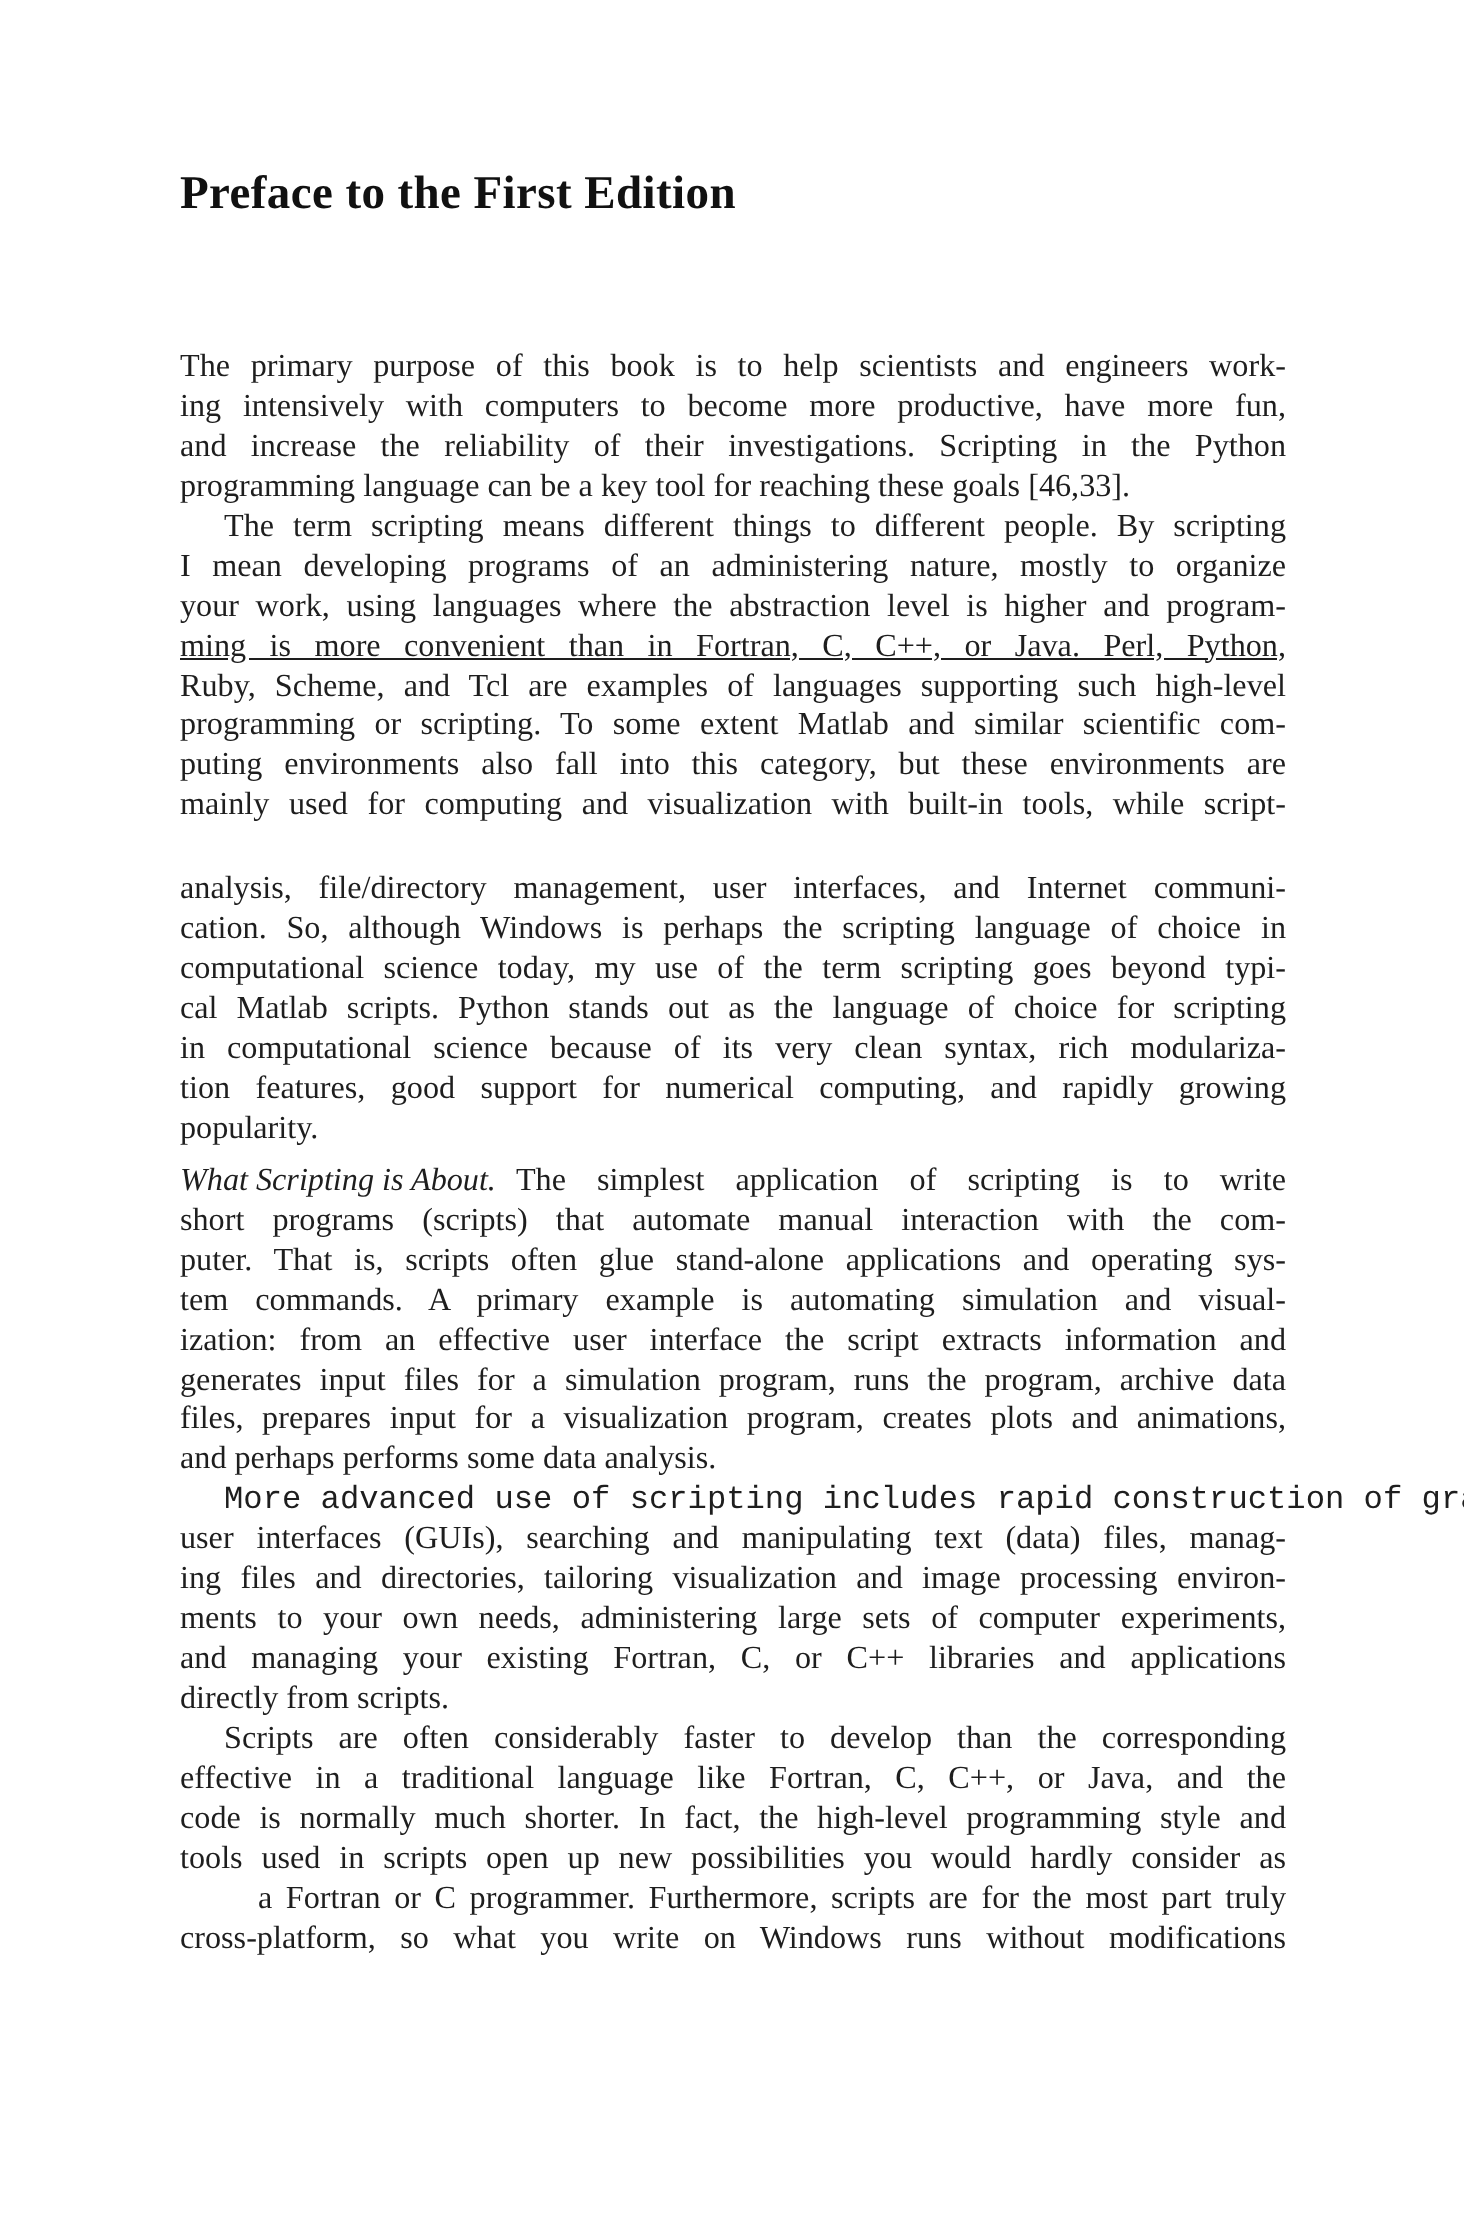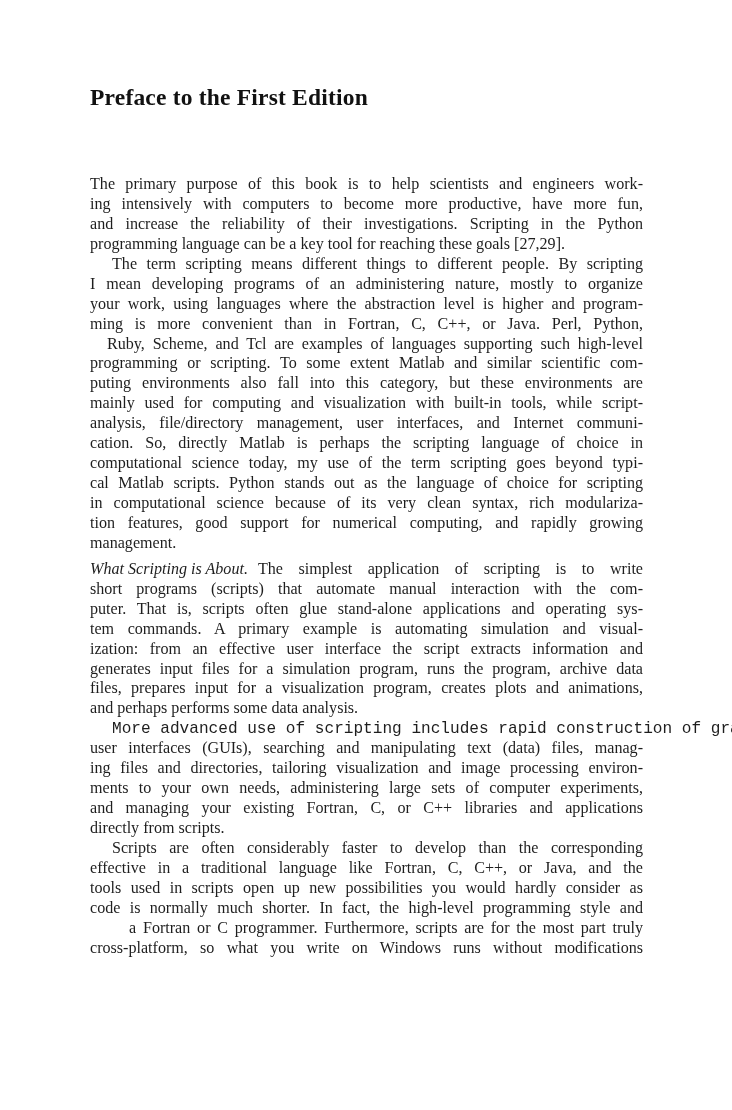--- a/index.html
+++ b/index.html
@@ -71,38 +71,38 @@
 </head>
 <body>
 
 <div class="page">
   <h1 class="title">Preface to the First Edition</h1>
   <div class="body" id="body">
       <div class="para">
         <span class="line" style="display: block;"><span style="white-space: nowrap; word-spacing: 0px;">The primary purpose of this book is to help scientists and engineers work-</span></span>
         <span class="line" style="display: block;"><span style="white-space: nowrap; word-spacing: 0px;">ing intensively with computers to become more productive, have more fun,</span></span>
         <span class="line" style="display: block;"><span style="white-space: nowrap; word-spacing: 0px;">and increase the reliability of their investigations. Scripting in the Python</span></span>
-        <span class="line last">programming language can be a key tool for reaching these goals [27,29].</span>
+        <span class="line last">programming language can be a key tool for reaching these goals [46,33].</span>
       </div>
       <div class="para">
         <span class="line indent" style="display: block;"><span style="white-space: nowrap; word-spacing: 0px;">The term scripting means different things to different people. By scripting</span></span>
         <span class="line" style="display: block;"><span style="white-space: nowrap; word-spacing: 0px;">I mean developing programs of an administering nature, mostly to organize</span></span>
         <span class="line" style="display: block;"><span style="white-space: nowrap; word-spacing: 0px;">your work, using languages where the abstraction level is higher and program-</span></span>
-        <span class="line" style="display: block;"><span style="white-space: nowrap; word-spacing: 0px;">ming is more convenient than in Fortran, C, C++, or Java. Perl, Python,</span></span>
-        <span class="line" style="display: block;"><span style="white-space: nowrap; word-spacing: 0px; margin-left: 17px;">Ruby, Scheme, and Tcl are examples of languages supporting such high-level</span></span>
+        <span class="line" style="display: block; text-decoration: underline;"><span style="white-space: nowrap; word-spacing: 0px;">ming is more convenient than in Fortran, C, C++, or Java. Perl, Python,</span></span>
+        <span class="line" style="display: block;"><span style="white-space: nowrap; word-spacing: 0px;">Ruby, Scheme, and Tcl are examples of languages supporting such high-level</span></span>
         <span class="line" style="display: block;"><span style="white-space: nowrap; word-spacing: 0px;">programming or scripting. To some extent Matlab and similar scientific com-</span></span>
         <span class="line" style="display: block;"><span style="white-space: nowrap; word-spacing: 0px;">puting environments also fall into this category, but these environments are</span></span>
         <span class="line" style="display: block;"><span style="white-space: nowrap; word-spacing: 0px;">mainly used for computing and visualization with built-in tools, while script-</span></span>
-        <span class="line" style="display: block;"><span style="white-space: nowrap; word-spacing: 0px;">analysis, file/directory management, user interfaces, and Internet communi-</span></span>
-        <span class="line" style="display: block;"><span style="white-space: nowrap; word-spacing: 0px;">cation. So, directly Matlab is perhaps the scripting language of choice in</span></span>
+        <span class="line" style="display: block; margin-top: 22px;"><span style="white-space: nowrap; word-spacing: 0px;">analysis, file/directory management, user interfaces, and Internet communi-</span></span>
+        <span class="line" style="display: block;"><span style="white-space: nowrap; word-spacing: 0px;">cation. So, although Windows is perhaps the scripting language of choice in</span></span>
         <span class="line" style="display: block;"><span style="white-space: nowrap; word-spacing: 0px;">computational science today, my use of the term scripting goes beyond typi-</span></span>
         <span class="line" style="display: block;"><span style="white-space: nowrap; word-spacing: 0px;">cal Matlab scripts. Python stands out as the language of choice for scripting</span></span>
         <span class="line" style="display: block;"><span style="white-space: nowrap; word-spacing: 0px;">in computational science because of its very clean syntax, rich modulariza-</span></span>
         <span class="line" style="display: block;"><span style="white-space: nowrap; word-spacing: 0px;">tion features, good support for numerical computing, and rapidly growing</span></span>
-        <span class="line last">management.</span>
+        <span class="line last">popularity.</span>
       </div>
       <div class="para gap">
         <span class="line" style="text-align-last: left; display: flex; justify-content: space-between;">
           <span class="runin">What Scripting is About.</span>
           <span style="white-space: nowrap; word-spacing: 11.5201px;">The simplest application of scripting is to write</span>
         </span>
         <span class="line" style="display: block;"><span style="white-space: nowrap; word-spacing: 0px;">short programs (scripts) that automate manual interaction with the com-</span></span>
         <span class="line" style="display: block;"><span style="white-space: nowrap; word-spacing: 0px;">puter. That is, scripts often glue stand-alone applications and operating sys-</span></span>
         <span class="line" style="display: block;"><span style="white-space: nowrap; word-spacing: 0px;">tem commands. A primary example is automating simulation and visual-</span></span>
         <span class="line" style="display: block;"><span style="white-space: nowrap; word-spacing: 0px;">ization: from an effective user interface the script extracts information and</span></span>
@@ -114,19 +114,19 @@
         <span class="line indent" style="display: block;"><span style="white-space: nowrap; word-spacing: 0px; font-family: Liberation Mono, monospace;">More advanced use of scripting includes rapid construction of graphical</span></span>
         <span class="line" style="display: block;"><span style="white-space: nowrap; word-spacing: 0px;">user interfaces (GUIs), searching and manipulating text (data) files, manag-</span></span>
         <span class="line" style="display: block;"><span style="white-space: nowrap; word-spacing: 0px;">ing files and directories, tailoring visualization and image processing environ-</span></span>
         <span class="line" style="display: block;"><span style="white-space: nowrap; word-spacing: 0px;">ments to your own needs, administering large sets of computer experiments,</span></span>
         <span class="line" style="display: block;"><span style="white-space: nowrap; word-spacing: 0px;">and managing your existing Fortran, C, or C++ libraries and applications</span></span>
         <span class="line last">directly from scripts.</span>
       </div>
       <div class="para">
         <span class="line indent" style="display: block;"><span style="white-space: nowrap; word-spacing: 0px;">Scripts are often considerably faster to develop than the corresponding</span></span>
         <span class="line" style="display: block;"><span style="white-space: nowrap; word-spacing: 0px;">effective in a traditional language like Fortran, C, C++, or Java, and the</span></span>
+        <span class="line" style="display: block;"><span style="white-space: nowrap; word-spacing: 0px;">code is normally much shorter. In fact, the high-level programming style and</span></span>
         <span class="line" style="display: block;"><span style="white-space: nowrap; word-spacing: 0px;">tools used in scripts open up new possibilities you would hardly consider as</span></span>
-        <span class="line" style="display: block;"><span style="white-space: nowrap; word-spacing: 0px;">code is normally much shorter. In fact, the high-level programming style and</span></span>
         <span class="line" style="display: block;"><span style="white-space: nowrap; word-spacing: 0px; margin-left: 39px;">a Fortran or C programmer. Furthermore, scripts are for the most part truly</span></span>
         <span class="line" style="display: block;"><span style="white-space: nowrap; word-spacing: 0px;">cross-platform, so what you write on Windows runs without modifications</span></span>
       </div>
     </div>
 </div>
 
 </body></html>

